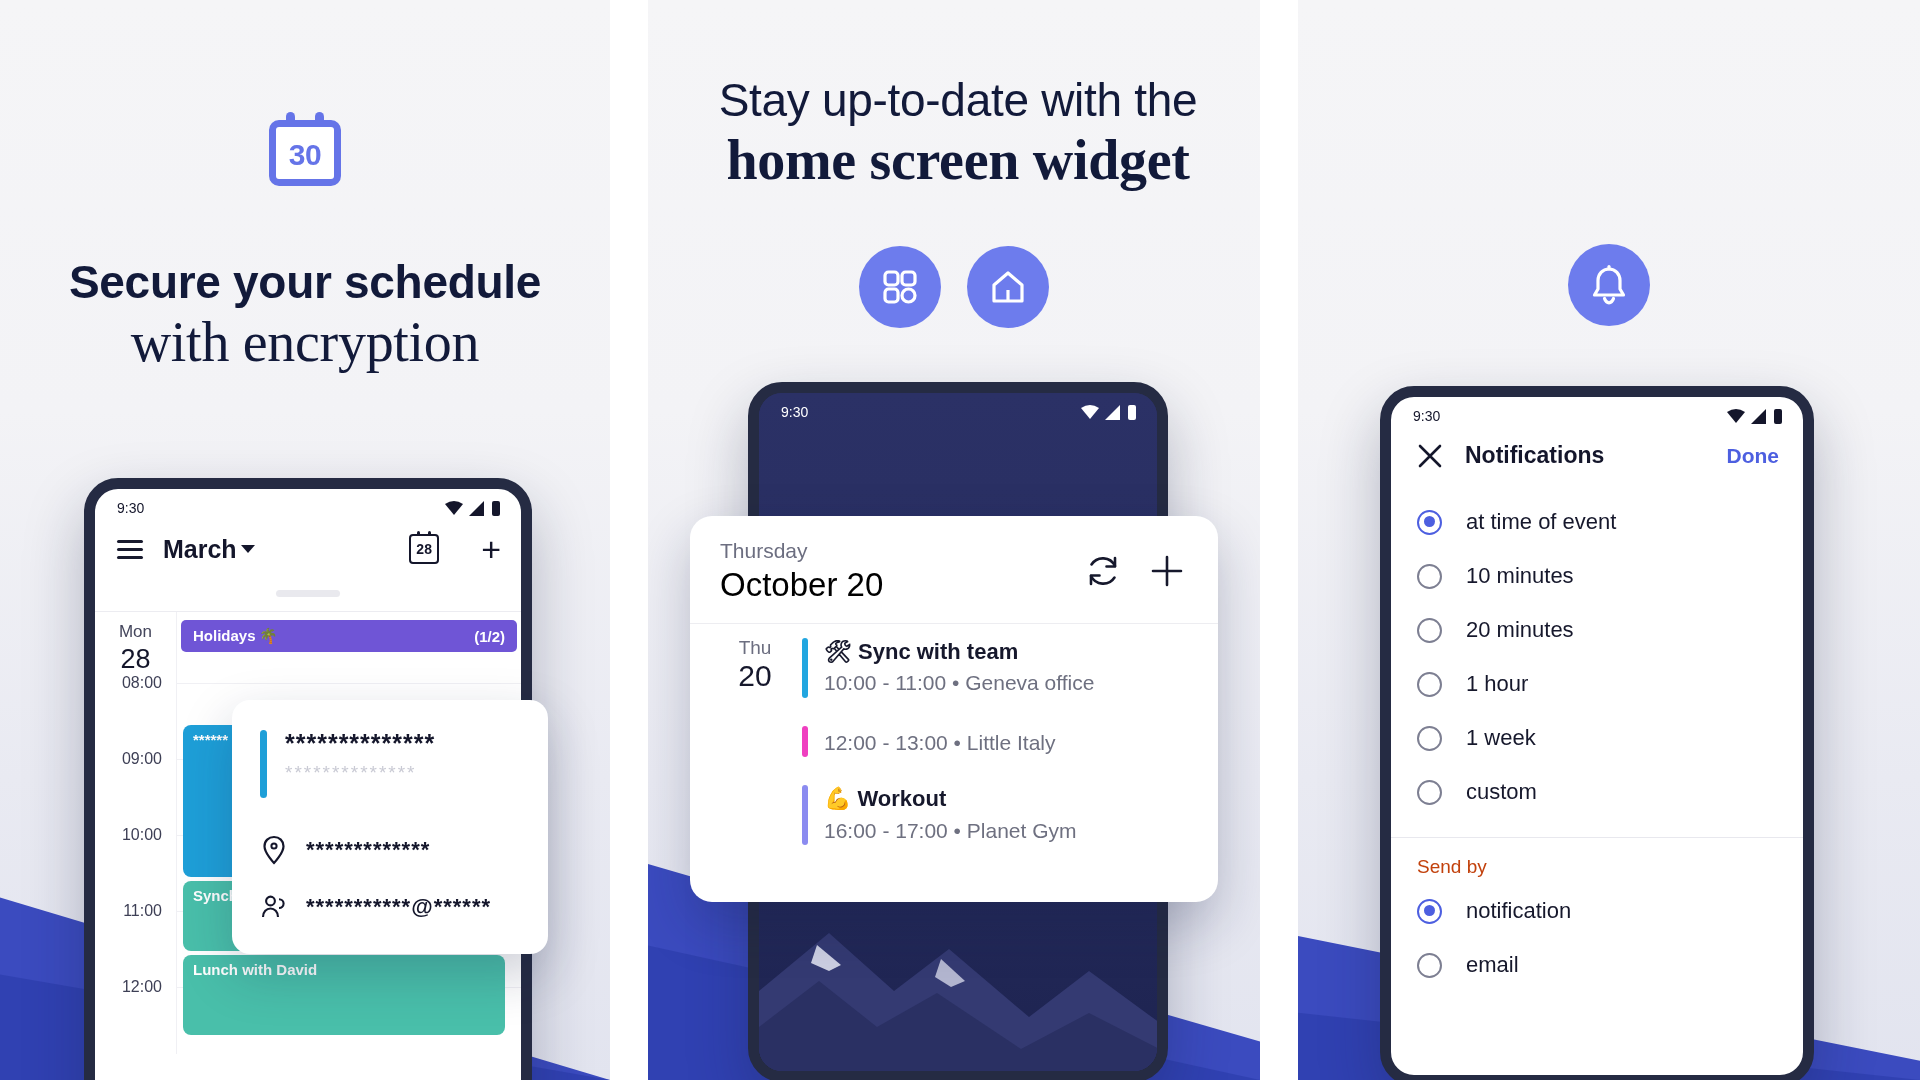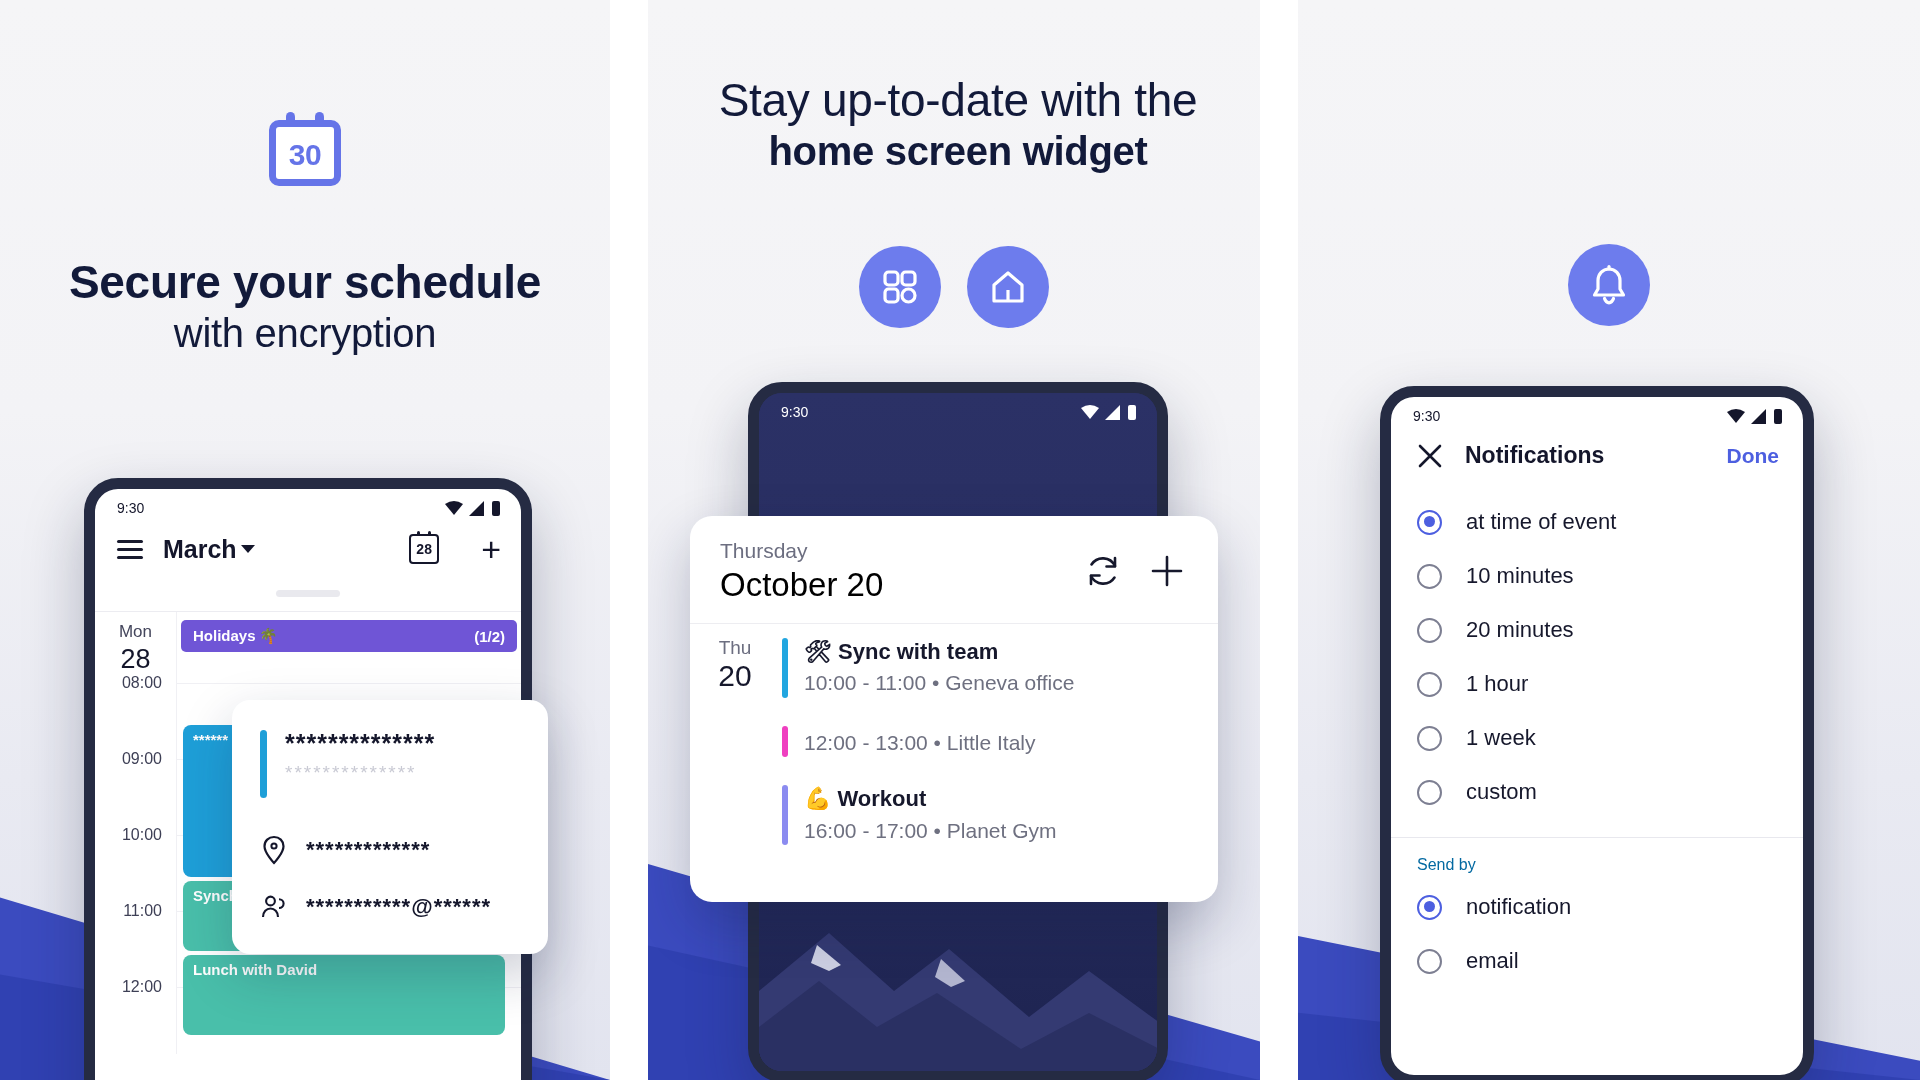--- a/index.html
+++ b/index.html
@@ -64,21 +64,21 @@
     position: absolute; left: 0; right: 0; top: 26px;
     text-align: center; font-size: 30px; font-weight: 700; color: #6574e8;
     letter-spacing: -0.5px;
   }
 
   .headline {
     text-align: center; color: #121a3a;
     line-height: 1.17; letter-spacing: -0.3px;
   }
   .headline .l1 { font-weight: 700; font-size: 46px; display:block; }
-  .headline .l2 { font-weight: 400; font-size: 40px; display:block; }
+  .headline .l2 { font-weight: 400; font-size: 56px; display:block;font-family:Liberation Serif, serif; }
   .headline.bold2 .l1 { font-weight: 400; }
   .headline.bold2 .l2 { font-weight: 700; }
 
   .badge-row { display: flex; justify-content: center; gap: 26px; }
   .badge {
     width: 82px; height: 82px; border-radius: 50%;
     background: #6d7ced; display: flex; align-items: center; justify-content: center;
   }
   .badge svg { display:block; }
 
@@ -168,21 +168,21 @@
   .widget {
     position:absolute; background:#ffffff; border-radius:22px;
     box-shadow: 0 22px 54px rgba(22,30,70,.24);
     overflow:hidden;
   }
   .widget-head { display:flex; align-items:center; padding: 22px 26px 18px 30px; }
   .widget-head .wh-text { flex:1; }
   .wh-day { font-size: 21px; color:#6c6e80; line-height:1.25; }
   .wh-date { font-size: 33px; color:#000000; line-height:1.2; margin-top:1px; }
   .wh-actions { display:flex; align-items:center; gap: 26px; padding-right: 6px; }
-  .wrow { display:flex; align-items:stretch; padding: 14px 26px 14px 14px; gap: 16px; }
+  .wrow { display:flex; align-items:stretch; padding: 14px 26px 14px 34px; gap: 16px; }
   .wrow .wdate { width: 62px; flex:0 0 62px; text-align:center; }
   .wrow .wdate .d1 { font-size:19px; color:#6c6e80; line-height:1.1; }
   .wrow .wdate .d2 { font-size:30px; color:#16182c; line-height:1.15; }
   .wrow .wbar { width:6px; flex:0 0 6px; border-radius:3px; }
   .wrow .wtxt { flex:1; }
   .wtitle { font-size:22px; font-weight:700; color:#16182c; line-height:1.3; }
   .wsub { font-size:21px; color:#6e7080; line-height:1.35; margin-top:3px; }
   .wsep { height:1px; background:#ededf1; margin: 0 0 0 0; }
 
   
@@ -191,21 +191,21 @@
   .nav3 .ndone { font-size:21px; font-weight:600; color:#4d5fe0; }
   .opt { display:flex; align-items:center; gap: 24px; padding: 14px 26px; }
   .radio { width:25px; height:25px; border-radius:50%; border:2.5px solid #7d7f92; flex:0 0 25px; position:relative; }
   .radio.sel { border-color:#4d5fe0; }
   .radio.sel::after {
     content:''; position:absolute; left:4.5px; top:4.5px; width:11px; height:11px;
     border-radius:50%; background:#4d5fe0;
   }
   .opt .olabel { font-size:22px; color:#16182c; }
   .sendby-sep { height:1px; background:#e8e8ee; margin: 18px 0 0; }
-  .sendby-head { font-size:16px; color:#0369a1; padding: 18px 26px 6px; }
+  .sendby-head { font-size:19px; color:#c2410c; padding: 18px 26px 6px; }
 
   svg { overflow: visible; }
 </style>
 </head>
 <body>
 
 <div class="stage">
 
   <div class="panel p1">
     <div class="wedge">

